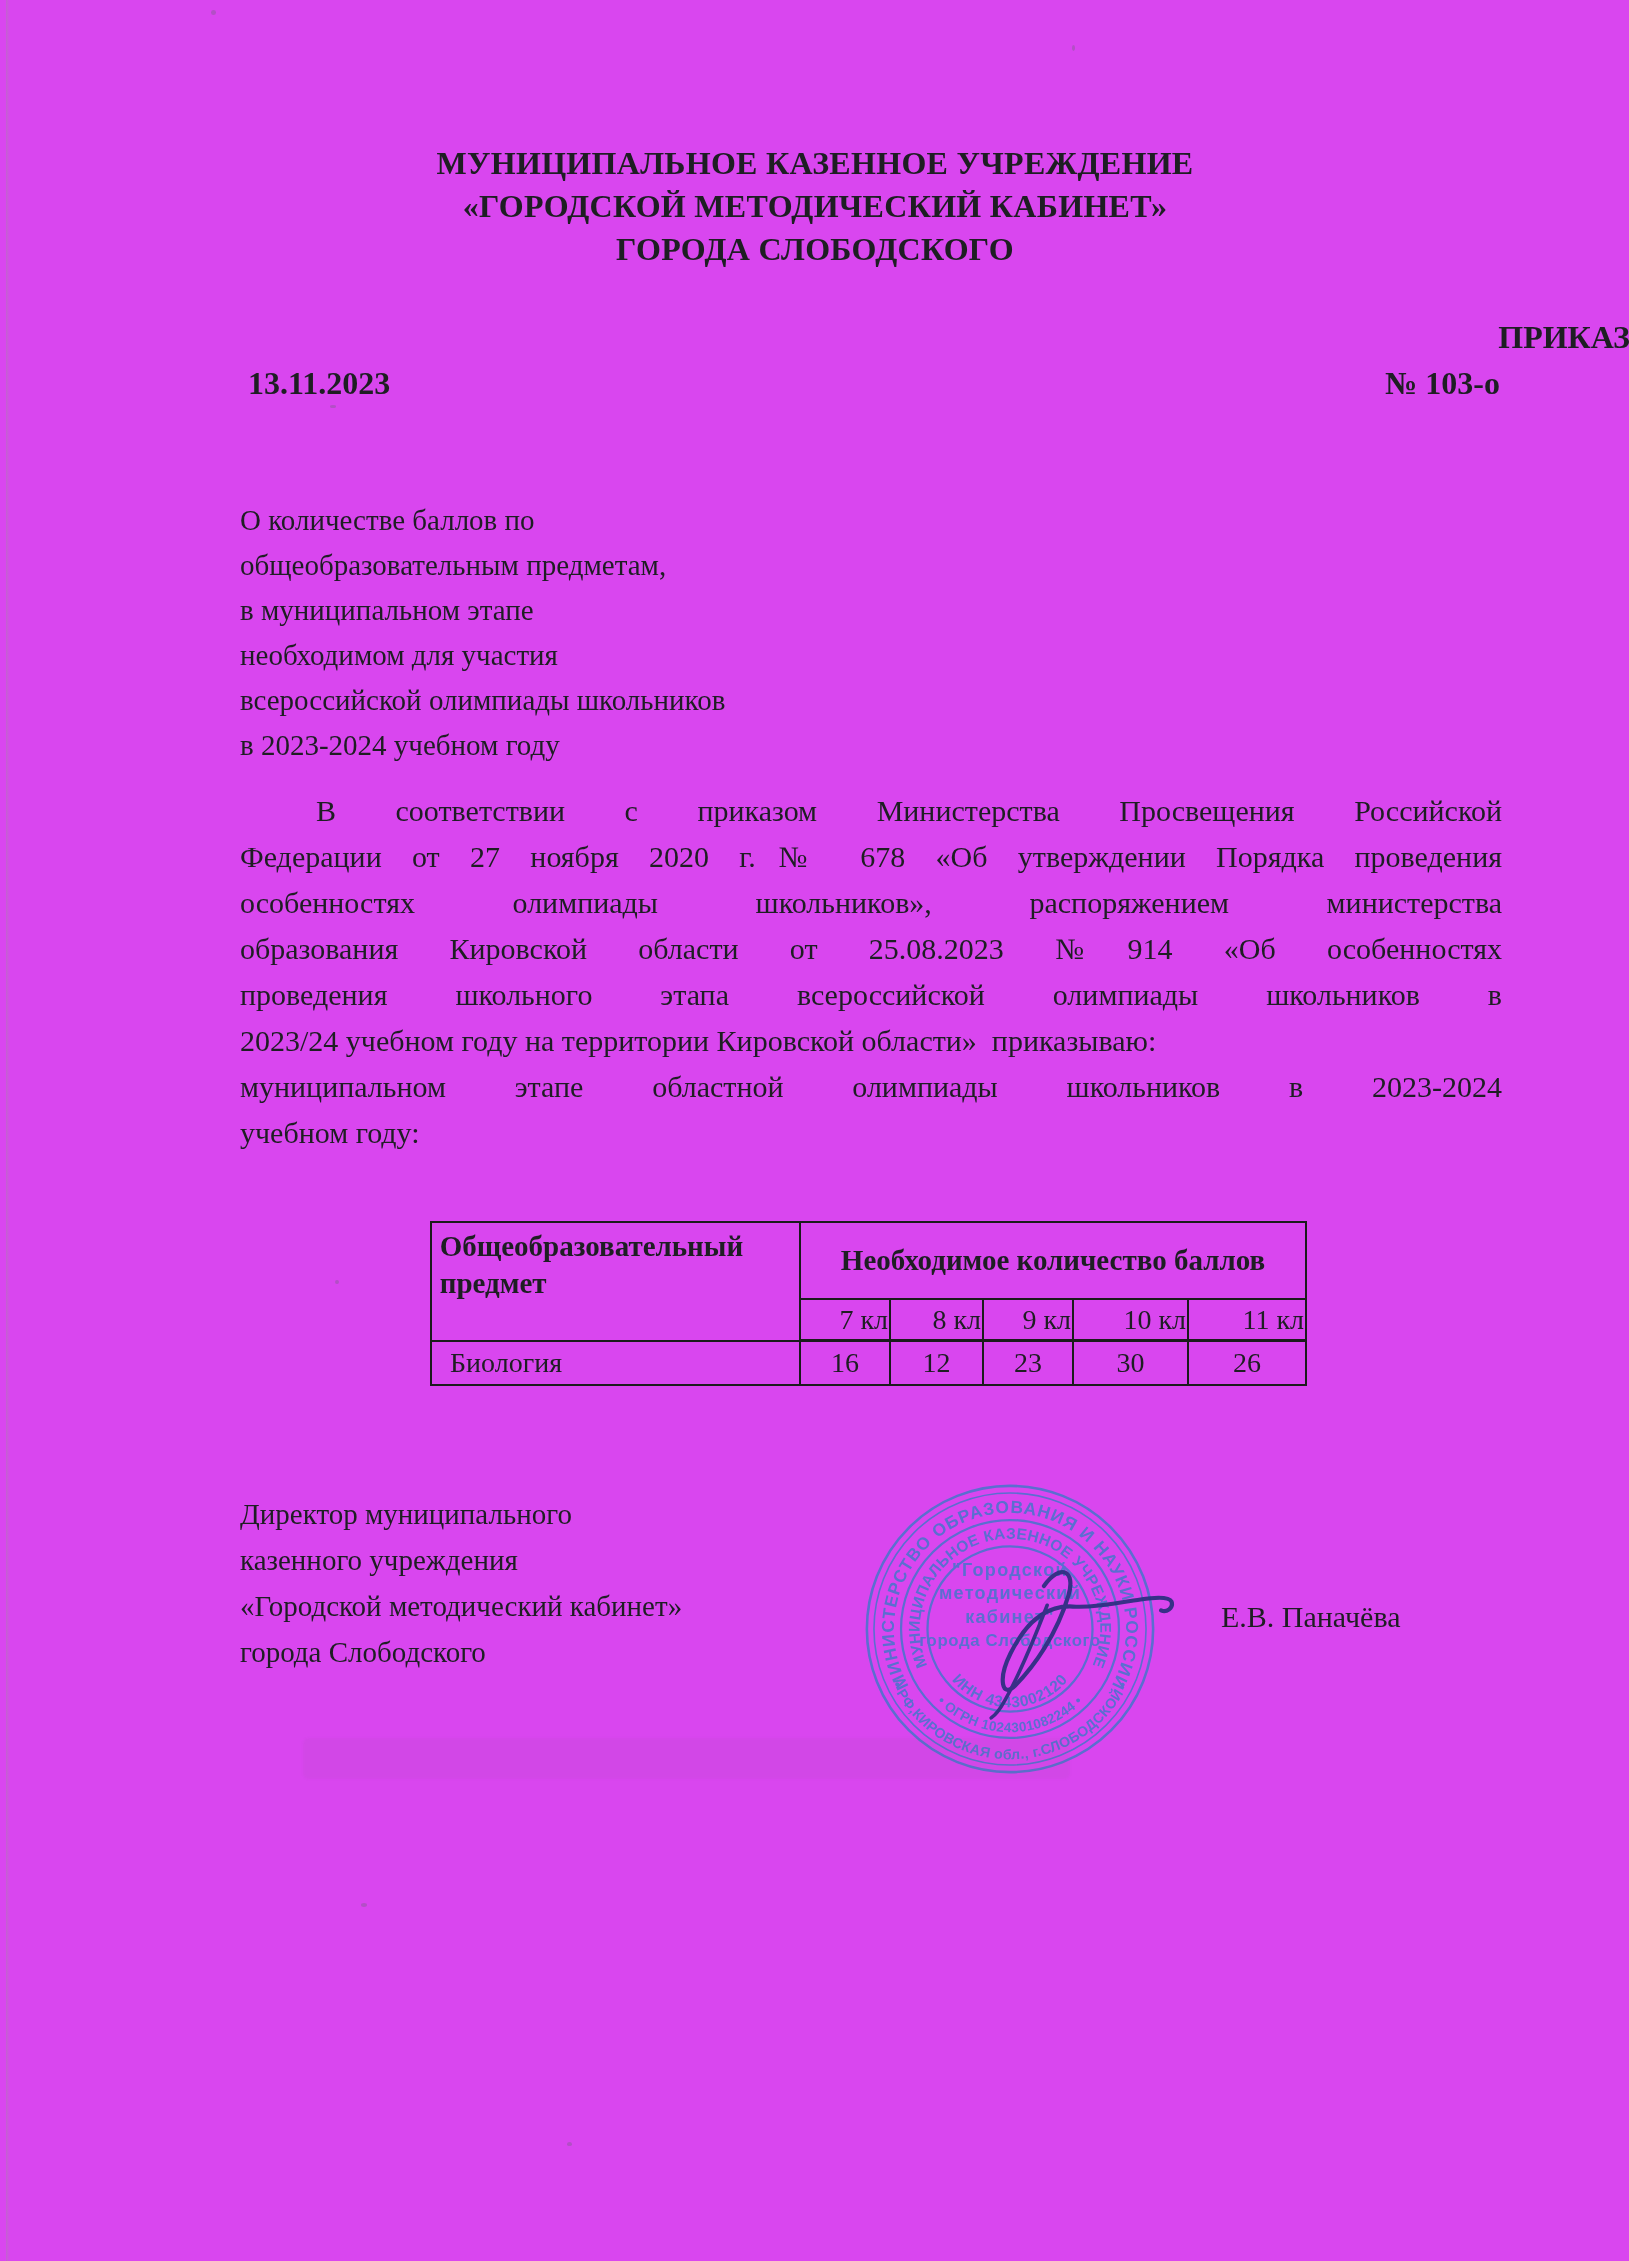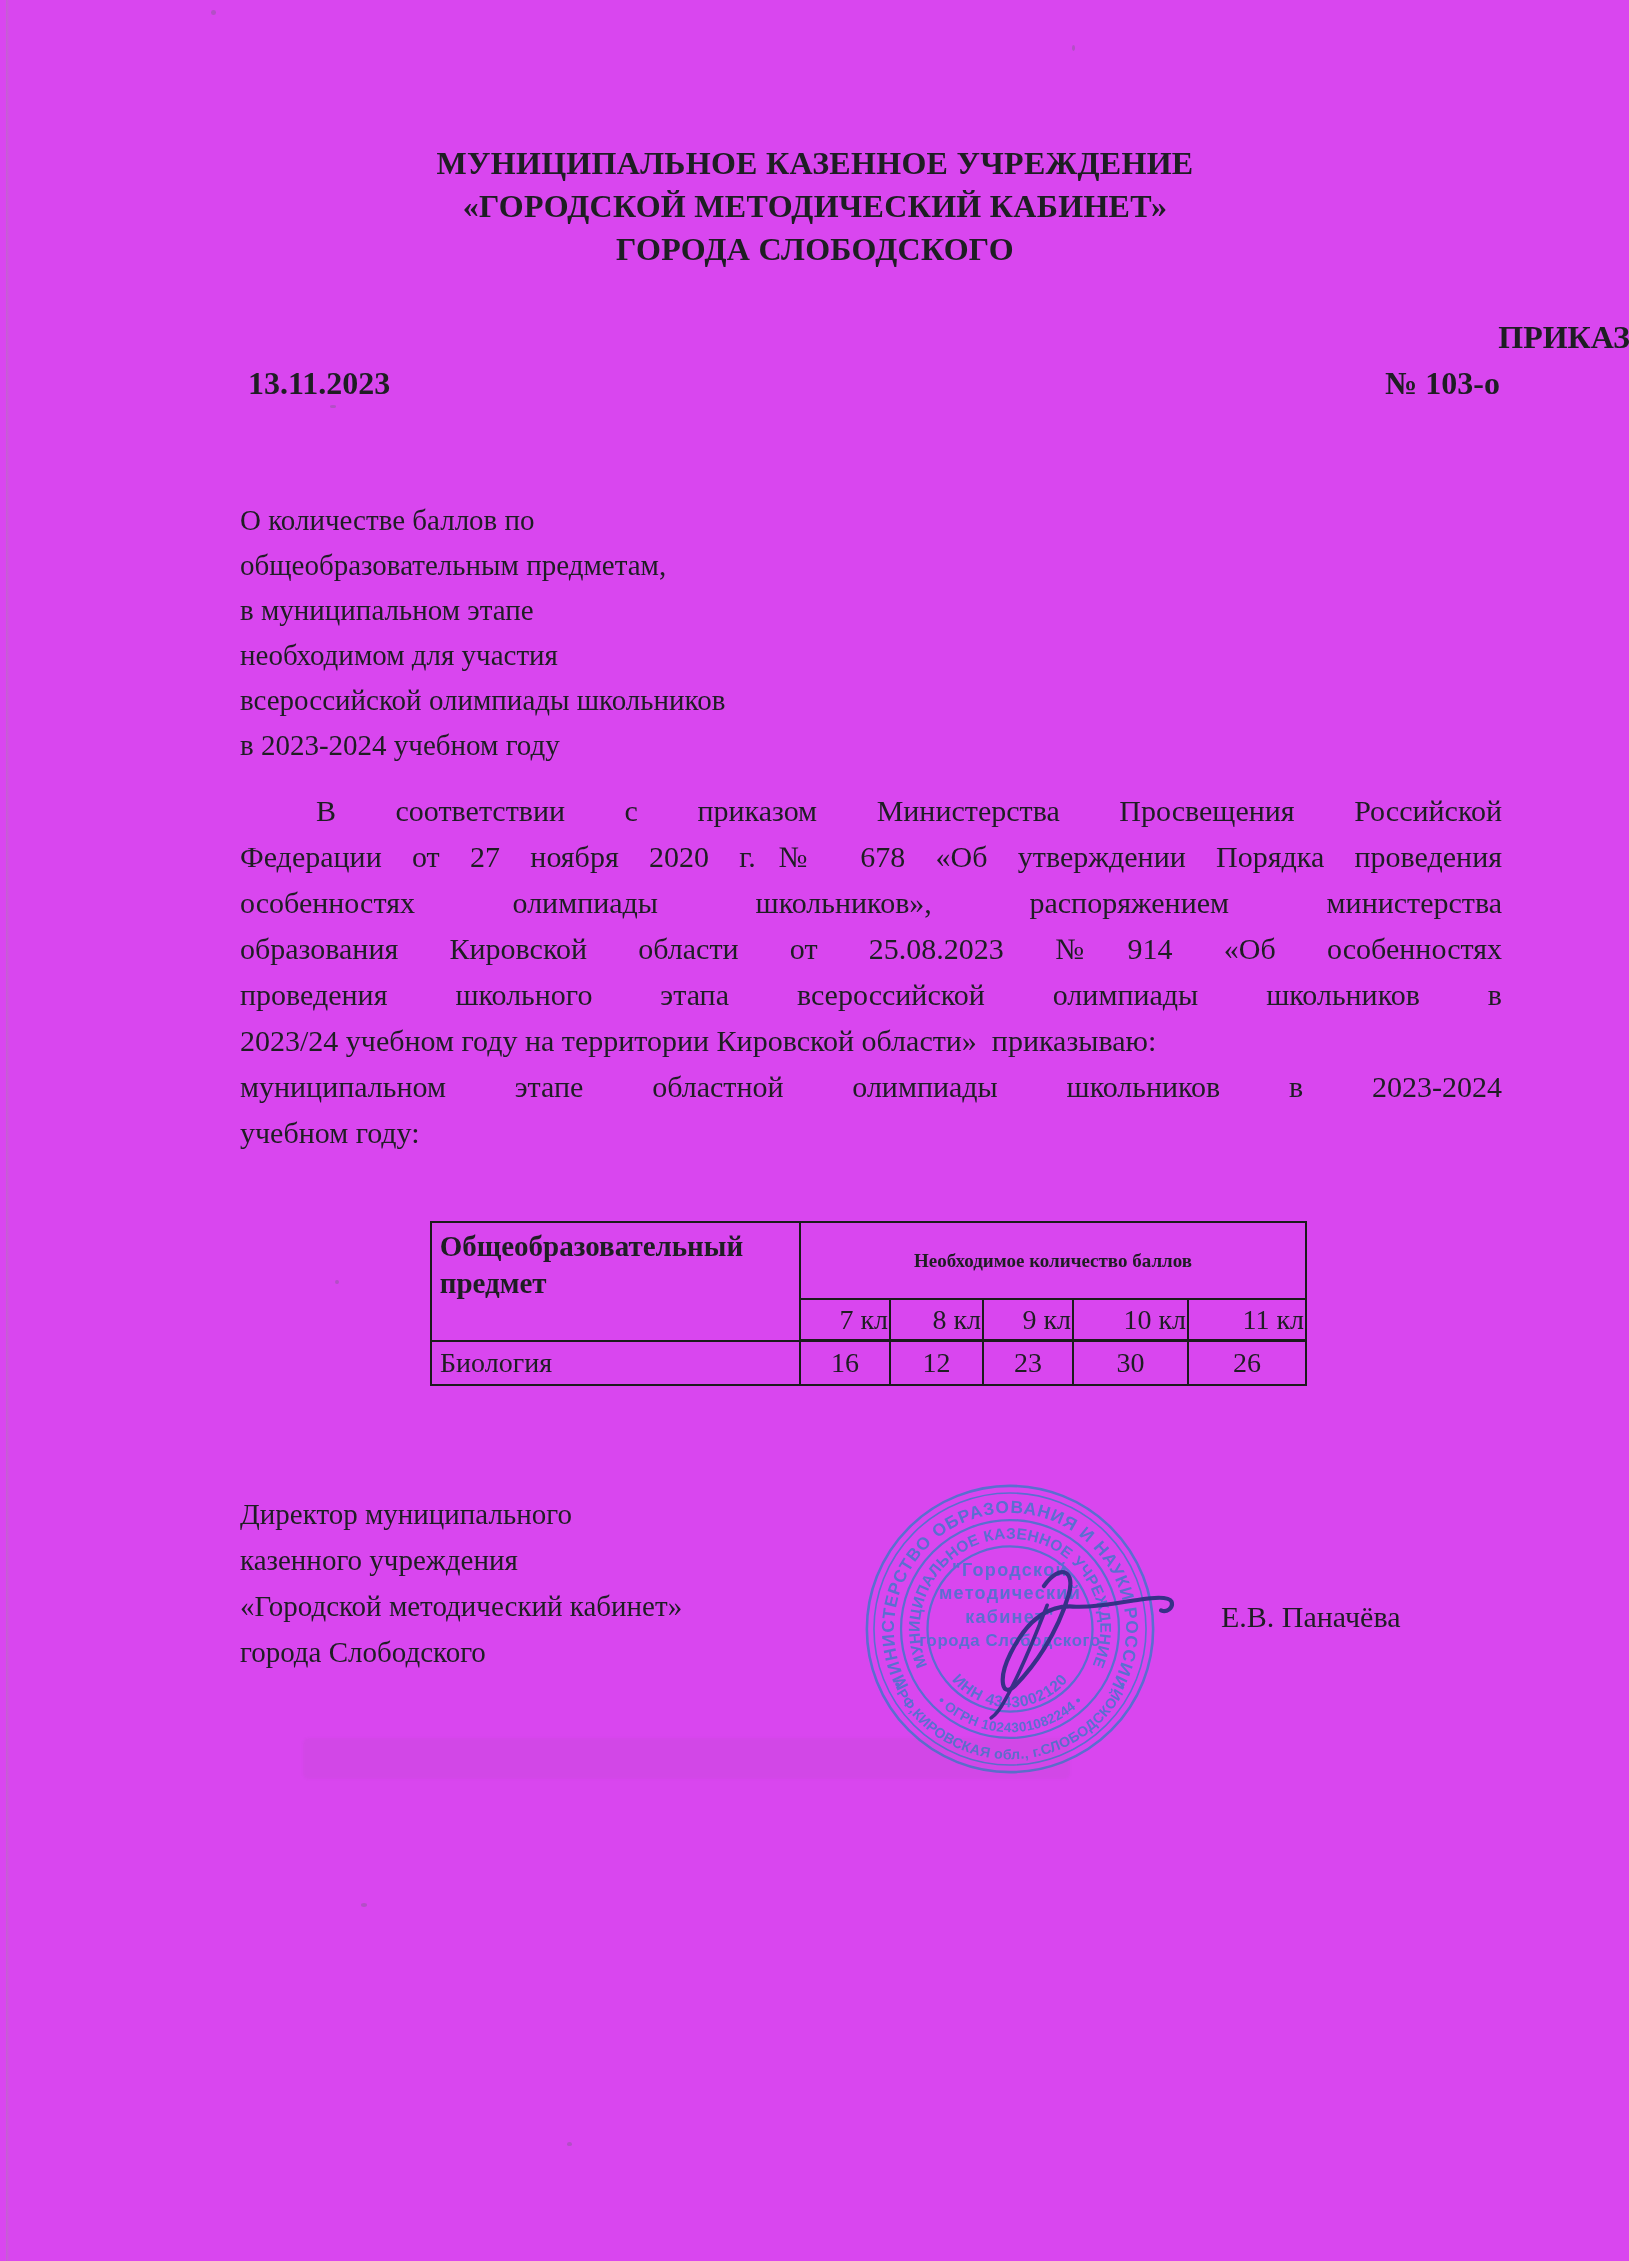--- a/index.html
+++ b/index.html
@@ -47,28 +47,28 @@
   }
   table.scores th, table.scores td {
     border:2.6px solid #1b1b1b; overflow:hidden;
   }
   th.subj-head {
     text-align:left; vertical-align:top; font-weight:bold;
     padding:5.2px 7.7px; line-height:37px; font-size:29px;
   }
   th.need-head {
     text-align:center; vertical-align:middle; font-weight:bold;
-    line-height:37px; font-size:19px; padding:2.6px 26px;
+    line-height:37px; font-size:29px; padding:2.6px 26px;
   }
   tr.classes td {
     text-align:right; font-weight:normal; height:37px;
     border-bottom-width:3.9px;
   }
   tr.datarow td { height:40px; text-align:center; }
-  tr.datarow td.subj-cell { text-align:left; padding-left:8px; }
+  tr.datarow td.subj-cell { text-align:left; padding-left:18px; }
   .sig-block {
     position:absolute; left:240px; top:1491px;
     font-size:29px; line-height:46px;
   }
   .sig-name {
     position:absolute; left:1221px; top:1600px; font-size:30px;
   }
   .stamp { position:absolute; left:863px; top:1482px; width:294px; height:294px; opacity:.88; }
   .stamp-sans { font-family:"Liberation Sans", sans-serif; }
   .sig-ink { position:absolute; left:883px; top:1528px; width:309px; height:206px; }

